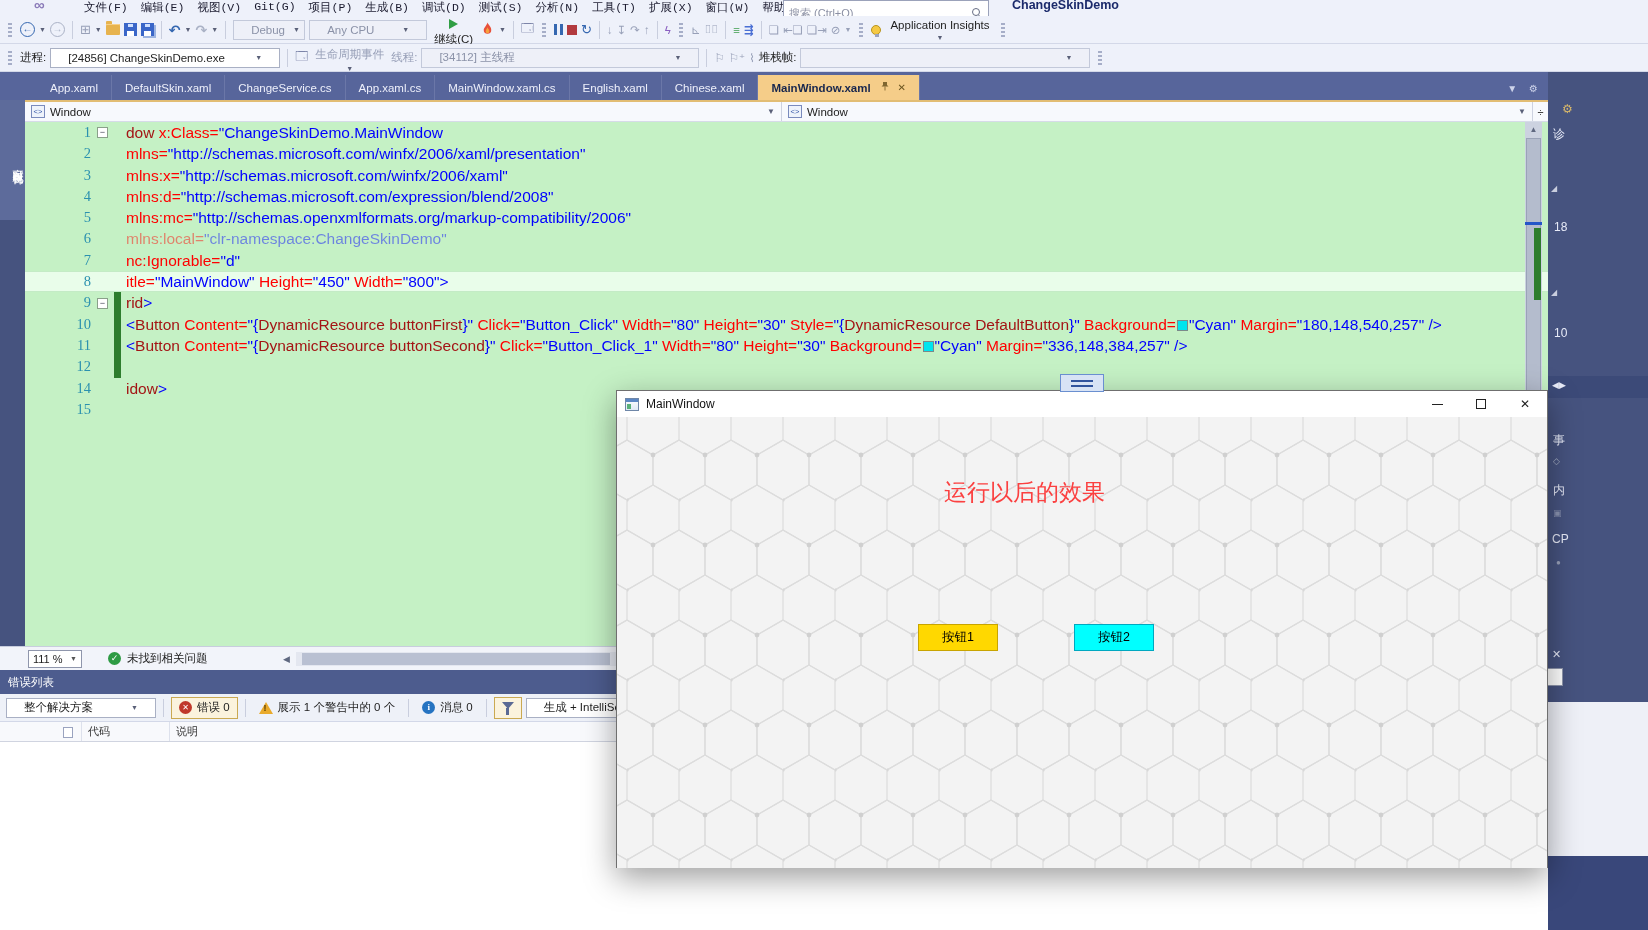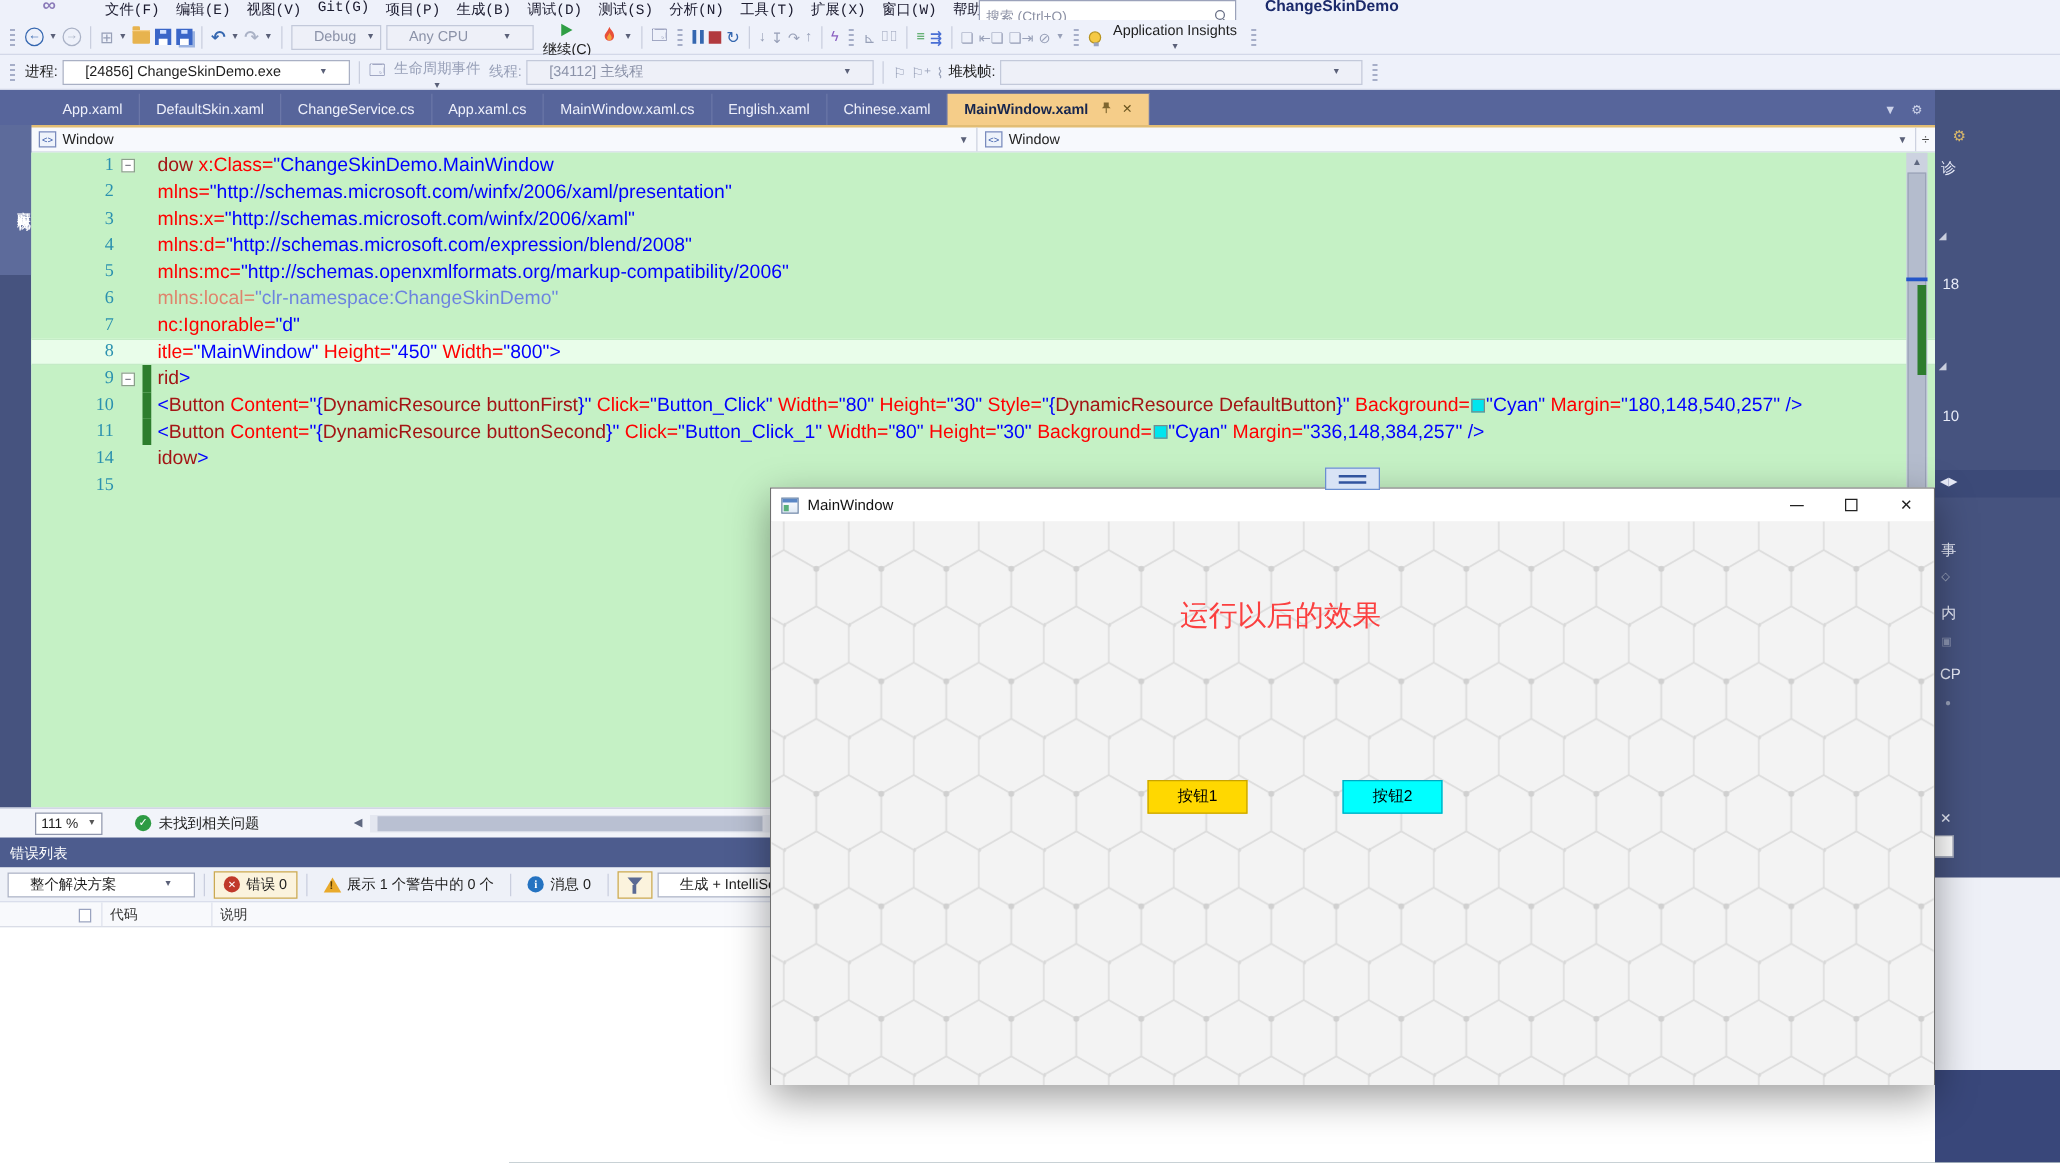--- a/index.html
+++ b/index.html
@@ -349,20 +349,21 @@
         <div class="code-row"><span class="ln">2</span><span class="foldc"></span><span class="cbar"></span><span class="codeln"><span class="tk-a">mlns=</span><span class="tk-v">"http://schemas.microsoft.com/winfx/2006/xaml/presentation"</span></span></div>
         <div class="code-row"><span class="ln">3</span><span class="foldc"></span><span class="cbar"></span><span class="codeln"><span class="tk-a">mlns:x=</span><span class="tk-v">"http://schemas.microsoft.com/winfx/2006/xaml"</span></span></div>
         <div class="code-row"><span class="ln">4</span><span class="foldc"></span><span class="cbar"></span><span class="codeln"><span class="tk-a">mlns:d=</span><span class="tk-v">"http://schemas.microsoft.com/expression/blend/2008"</span></span></div>
         <div class="code-row"><span class="ln">5</span><span class="foldc"></span><span class="cbar"></span><span class="codeln"><span class="tk-a">mlns:mc=</span><span class="tk-v">"http://schemas.openxmlformats.org/markup-compatibility/2006"</span></span></div>
         <div class="code-row"><span class="ln">6</span><span class="foldc"></span><span class="cbar"></span><span class="codeln"><span class="tk-a dim">mlns:local=</span><span class="tk-v dim">"clr-namespace:ChangeSkinDemo"</span></span></div>
         <div class="code-row"><span class="ln">7</span><span class="foldc"></span><span class="cbar"></span><span class="codeln"><span class="tk-a">nc:Ignorable=</span><span class="tk-v">"d"</span></span></div>
         <div class="code-row cur"><span class="ln">8</span><span class="foldc"></span><span class="cbar"></span><span class="codeln"><span class="tk-a">itle=</span><span class="tk-v">"MainWindow" </span><span class="tk-a">Height=</span><span class="tk-v">"450" </span><span class="tk-a">Width=</span><span class="tk-v">"800"&gt;</span></span></div>
         <div class="code-row"><span class="ln">9</span><span class="foldc"><span class="foldbox">−</span></span><span class="cbar on"></span><span class="codeln"><span class="tk-e">rid</span><span class="tk-v">&gt;</span></span></div>
         <div class="code-row"><span class="ln">10</span><span class="foldc"></span><span class="cbar on"></span><span class="codeln"><span class="tk-v">&lt;</span><span class="tk-e">Button </span><span class="tk-a">Content=</span><span class="tk-v">"{</span><span class="tk-e">DynamicResource buttonFirst</span><span class="tk-v">}" </span><span class="tk-a">Click=</span><span class="tk-v">"Button_Click" </span><span class="tk-a">Width=</span><span class="tk-v">"80" </span><span class="tk-a">Height=</span><span class="tk-v">"30" </span><span class="tk-a">Style=</span><span class="tk-v">"{</span><span class="tk-e">DynamicResource DefaultButton</span><span class="tk-v">}" </span><span class="tk-a">Background=</span><span class="swatch"></span><span class="tk-v">"Cyan" </span><span class="tk-a">Margin=</span><span class="tk-v">"180,148,540,257" /&gt;</span></span></div>
         <div class="code-row"><span class="ln">11</span><span class="foldc"></span><span class="cbar on"></span><span class="codeln"><span class="tk-v">&lt;</span><span class="tk-e">Button </span><span class="tk-a">Content=</span><span class="tk-v">"{</span><span class="tk-e">DynamicResource buttonSecond</span><span class="tk-v">}" </span><span class="tk-a">Click=</span><span class="tk-v">"Button_Click_1" </span><span class="tk-a">Width=</span><span class="tk-v">"80" </span><span class="tk-a">Height=</span><span class="tk-v">"30" </span><span class="tk-a">Background=</span><span class="swatch"></span><span class="tk-v">"Cyan" </span><span class="tk-a">Margin=</span><span class="tk-v">"336,148,384,257" /&gt;</span></span></div>
+        <div class="code-row"><span class="ln">12</span><span class="foldc"></span><span class="cbar on"></span><span class="codeln"></span></div>
         <div class="code-row"><span class="ln">14</span><span class="foldc"></span><span class="cbar"></span><span class="codeln"><span class="tk-e">idow</span><span class="tk-v">&gt;</span></span></div>
         <div class="code-row"><span class="ln">15</span><span class="foldc"></span><span class="cbar"></span><span class="codeln"></span></div>
       </div>
     <div id="vscroll">
       <div class="varr">▲</div>
       <div class="vthumb"></div>
       <div class="vmark-blue"></div>
       <div class="vmark-green"></div>
     </div>
   </div>

